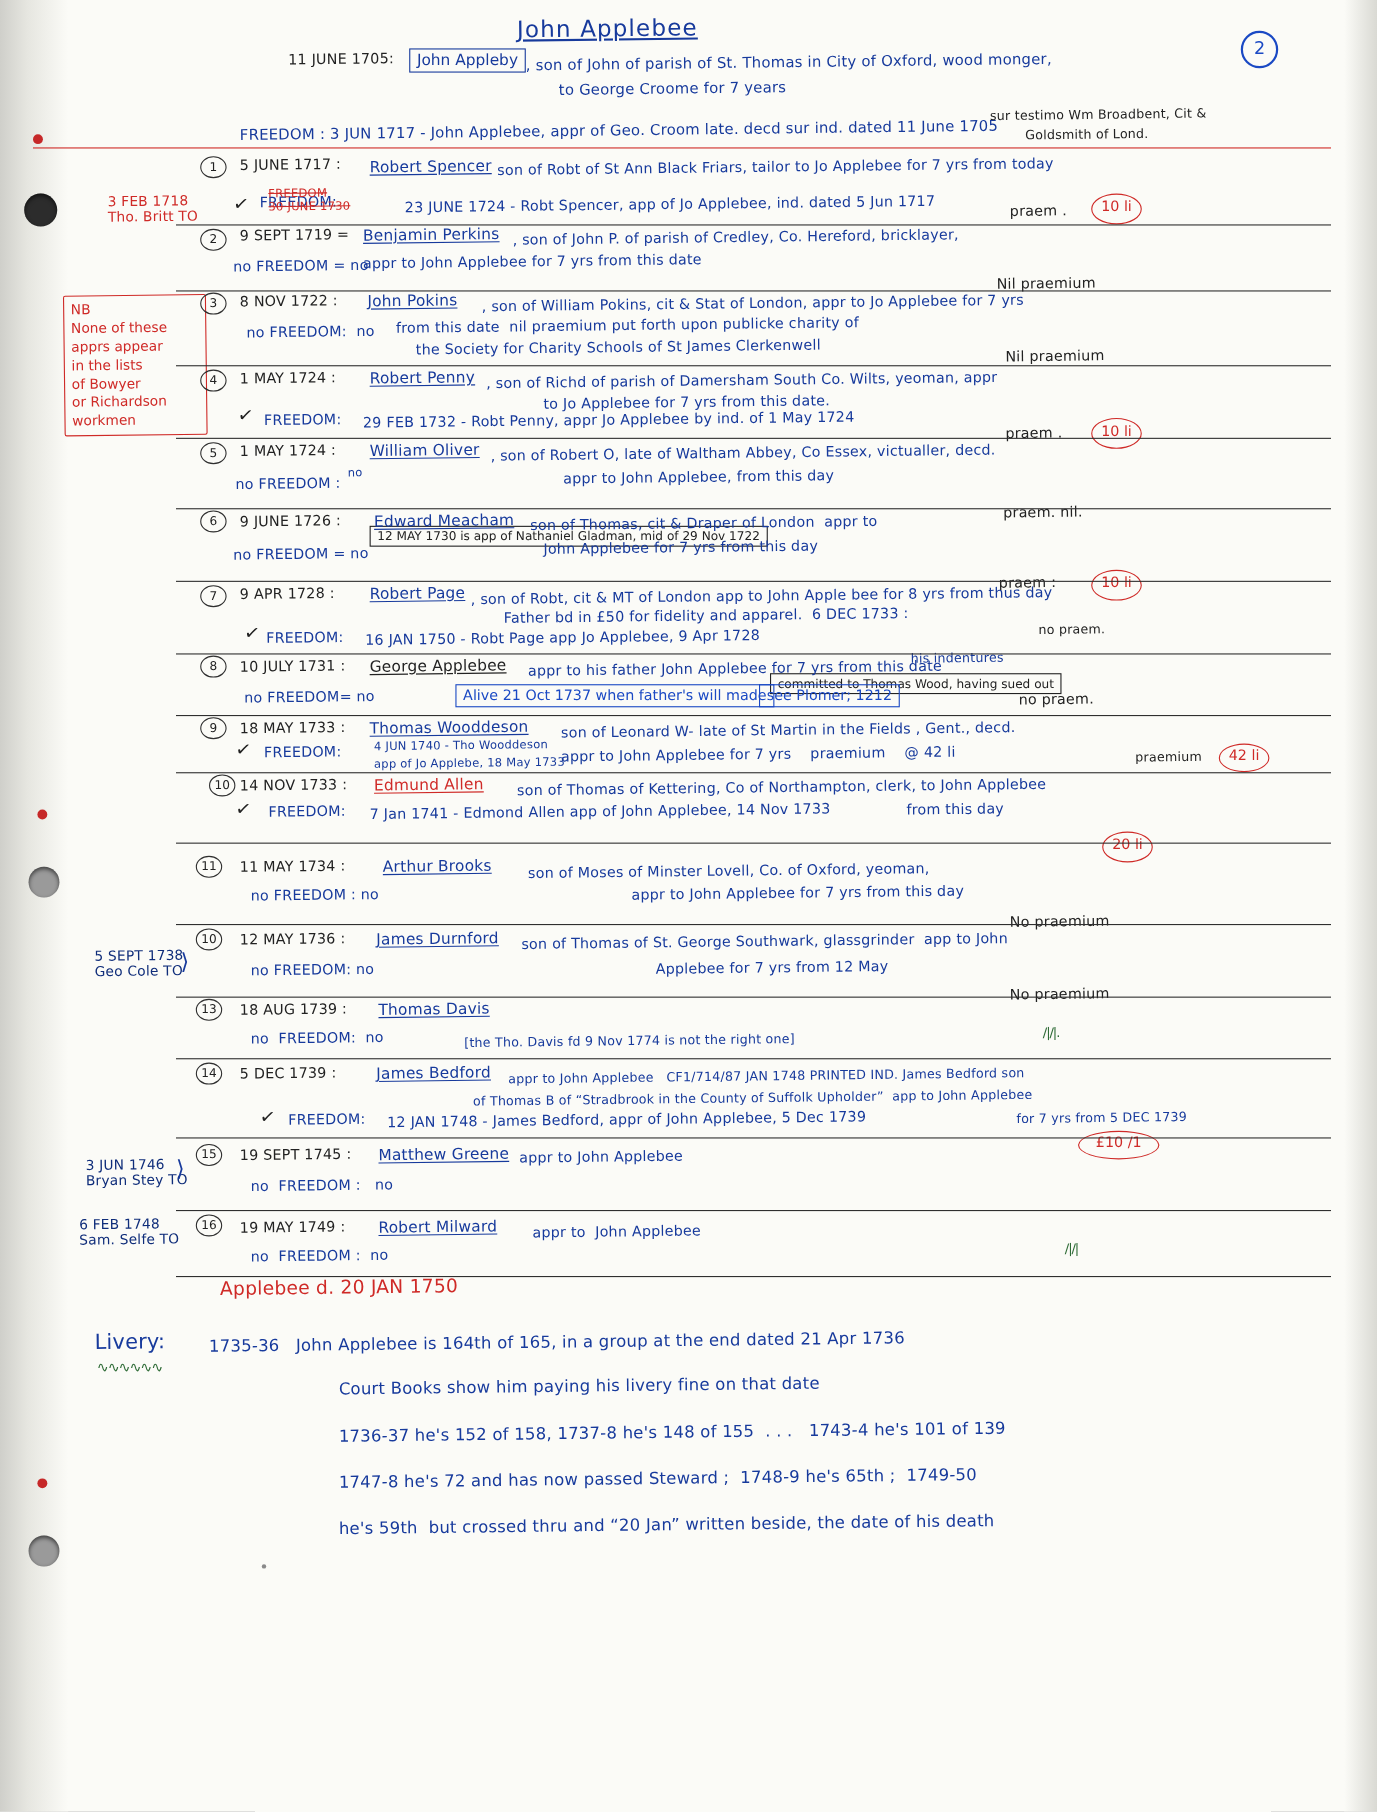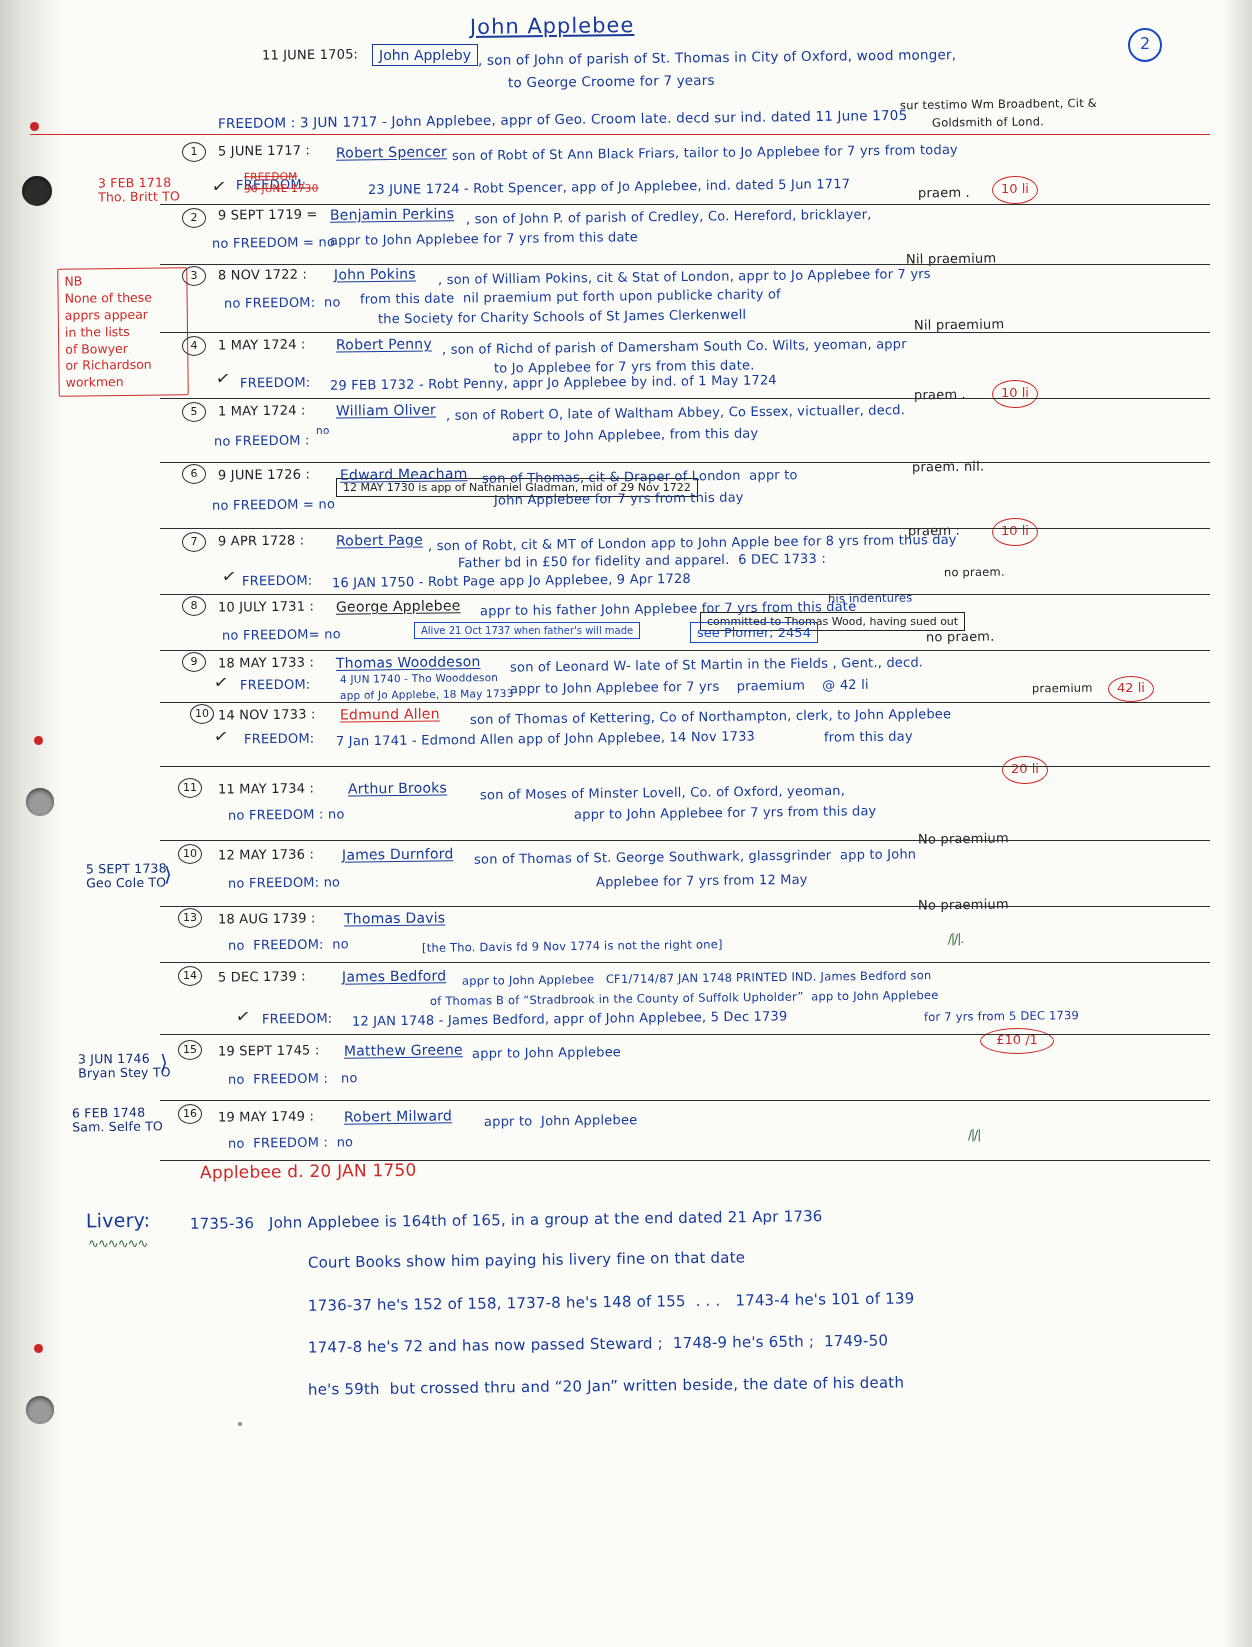--- a/index.html
+++ b/index.html
@@ -263,22 +263,22 @@
   <div class="boxed blackbox xs" style="left:700px; top:570px; font-size:11px;">committed to Thomas Wood, having sued out</div>
   <div class="hand blue sm" style="left:828px; top:592px;">his indentures</div>
   <div class="hand black sm" style="left:944px; top:566px;">no praem.</div>
   <div class="rule" style="left:160px; top:594px; width:1050px;"></div>
 
   <div class="circnum" style="left:182px; top:596px;">8</div>
   <div class="hand black" style="left:218px; top:600px;">10 JULY 1731 :</div>
   <div class="hand black u" style="left:336px; top:598px; font-size:14px;">George Applebee</div>
   <div class="hand blue" style="left:480px; top:602px;">appr to his father John Applebee for 7 yrs from this date</div>
   <div class="hand blue" style="left:222px; top:628px;">no FREEDOM= no</div>
-  <div class="boxed" style="left:414px; top:622px; font-size:10px; border-color:#1a49c4; color:#1a49c4;">Alive 21 Oct 1737 when father's will made</div>
-  <div class="boxed" style="left:690px; top:622px; font-size:13px; border-color:#1a49c4; color:#1a49c4;">see Plomer; 2454</div>
+  <div class="boxed" style="left:414px; top:622px; font-size:13px; border-color:#1a49c4; color:#1a49c4;">Alive 21 Oct 1737 when father's will made</div>
+  <div class="boxed" style="left:690px; top:622px; font-size:13px; border-color:#1a49c4; color:#1a49c4;">see Plomer; 1212</div>
   <div class="hand black" style="left:926px; top:630px;">no praem.</div>
   <div class="rule" style="left:160px; top:650px; width:1050px;"></div>
 
   <div class="circnum" style="left:182px; top:652px;">9</div>
   <div class="hand black" style="left:218px; top:656px;">18 MAY 1733 :</div>
   <div class="hand blue u" style="left:336px; top:654px; font-size:14px;">Thomas Wooddeson</div>
   <div class="hand blue" style="left:510px; top:658px;">son of Leonard W- late of St Martin in the Fields , Gent., decd.</div>
   <div class="hand blue" style="left:510px; top:680px;">appr to John Applebee for 7 yrs    praemium    @ 42 li</div>
   <div class="check" style="left:214px; top:672px;">✓</div>
   <div class="hand blue" style="left:240px; top:678px;">FREEDOM:</div>

